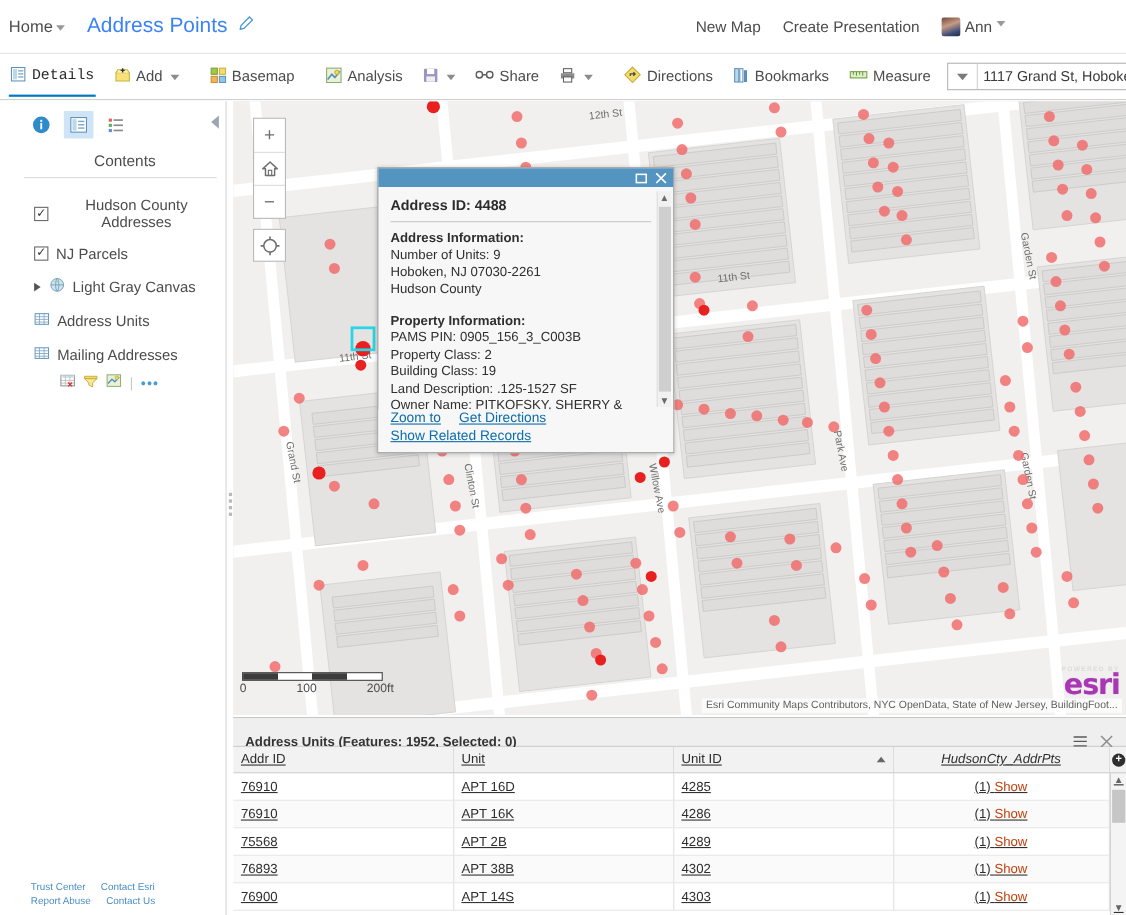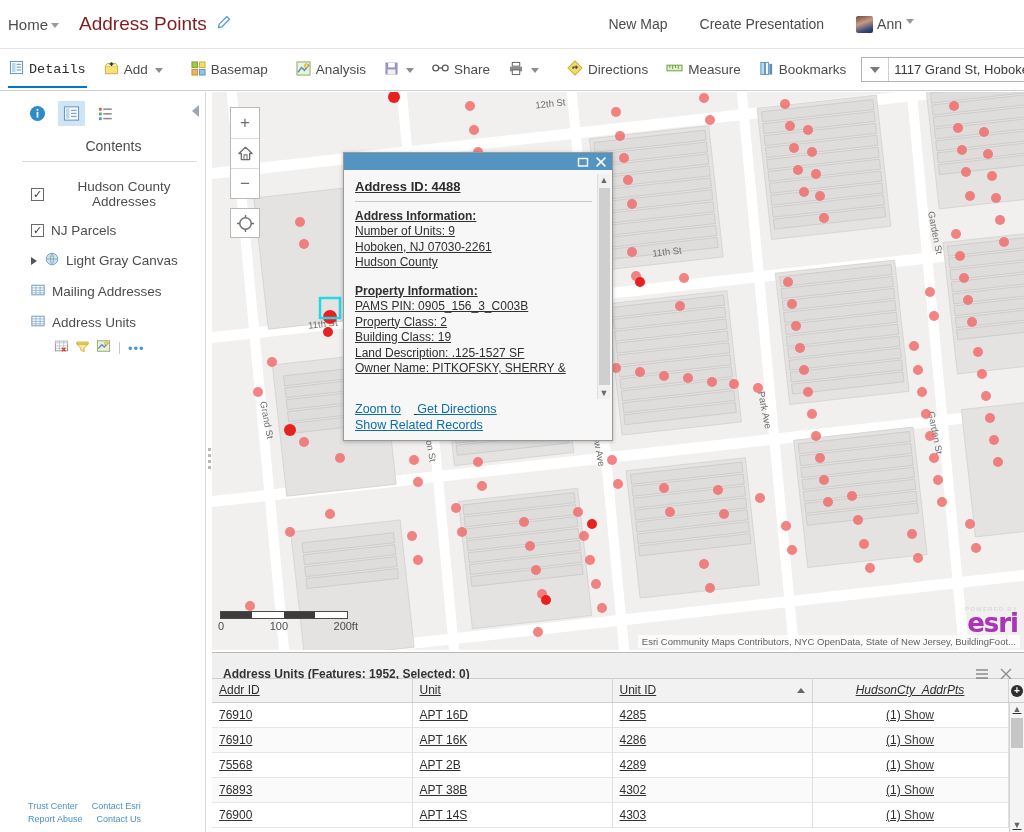--- a/index.html
+++ b/index.html
@@ -21,25 +21,25 @@
   .home-link {
     font-size: 15px; color: #4c4c4c; display: flex; align-items: center; gap: 3px;
     cursor: pointer;
   }
   .caret-dn {
     display: inline-block; width: 0; height: 0;
     border-left: 4px solid transparent; border-right: 4px solid transparent;
     border-top: 5px solid #9a9a9a; margin-top: 3px;
   }
   .map-title {
-    font-size: 19px; color: #7f1d1d; margin-left: 20px; font-weight: 400;
+    font-size: 19px; color: #3b82f6; margin-left: 20px; font-weight: 400;
   }
   .edit-pencil { margin-left: 9px; cursor: pointer; display: inline-block; }
   .hdr-right {
-    margin-left: auto; display: flex; align-items: center; gap: 32px;
+    margin-left: auto; display: flex; align-items: center; gap: 20px;
     padding-right: 10px; font-size: 14px; color: #4c4c4c;
   }
   .hdr-right .hlink { cursor: pointer; white-space: nowrap; }
   .user-box { display: flex; align-items: flex-start; gap: 4px; cursor: pointer; }
   .avatar {
     width: 17px; height: 17px; border-radius: 2px;
     background: linear-gradient(160deg,#6b4a3a 0%, #c89a84 40%, #3f4f7a 75%, #202b45 100%);
     display: inline-block;
   }
 
@@ -191,23 +191,23 @@
     font-size: 6px; letter-spacing: 1.2px; color: #d8d8d8; font-weight: bold;
   }
   .esri-logo .wm {
     font-size: 26px; color: #a21caf; font-weight: bold; line-height: 22px;
     letter-spacing: -1px; font-family: "DejaVu Sans", sans-serif;
     text-shadow: 0 0 1px rgba(120,120,120,0.5);
   }
 
   
   .popup {
-    position: absolute; left: 343px; top: 152px; width: 270px; height: 289px;
+    position: absolute; left: 343px; top: 152px; width: 270px; height: 260px;
     background: #f7f7f7; border: 1px solid #9a9a9a; z-index: 20;
-    box-shadow: 0 1px 4px rgba(0,0,0,0.25); display: flex; flex-direction: column; text-decoration: underline;
+    box-shadow: 0 1px 4px rgba(0,0,0,0.25); display: flex; flex-direction: column;
   }
   .popup-title {
     height: 17px; background: #5494c0; display: flex; align-items: center;
     justify-content: flex-end; gap: 6px; padding-right: 5px; flex: none;
   }
   .pt-btn { cursor: pointer; display: flex; align-items: center; }
   .popup-body {
     flex: 1; position: relative; overflow: hidden;
     padding: 9px 20px 0 11px; font-size: 12px; color: #2f2f2f; line-height: 15.5px;
   }
@@ -261,21 +261,21 @@
     border-left: 4px solid transparent; border-right: 4px solid transparent;
     border-bottom: 5px solid #666;
   }
   table.at th.rel { font-style: italic; text-align: center; }
   table.at td {
     border-right: 1px solid #e0e0e0; border-bottom: 1px solid #e6e6e6;
     padding: 5px 7px; height: 25px; overflow: hidden; white-space: nowrap;
   }
   table.at tr.alt td { background: #fafafa; }
   table.at td.rel { text-align: center; }
-  table.at td.rel a { color: #404040; text-decoration: none; cursor: pointer; }
+  table.at td.rel a { color: #c2410c; text-decoration: none; cursor: pointer; }
   .at-scroll {
     width: 16px; background: #f4f4f4; border-left: 1px solid #d4d4d4;
     display: flex; flex-direction: column; align-items: center;
   }
   .at-scroll .top {
     height: 24px; width: 16px; display: flex; align-items: center;
     justify-content: center; background: #f2f2f2; border-bottom: 1px solid #cdcdcd;
   }
   .dotplus {
     width: 12px; height: 12px; border-radius: 50%; background: #2e2e2e;
@@ -413,37 +413,37 @@
         <svg width="16" height="16" viewBox="0 0 16 16">
             <rect x="8" y="1" width="9.9" height="9.9" transform="rotate(45 8 1)" fill="#f3dc6a" stroke="#c9ae3a"></rect>
             <path d="M6 9V7.2h4M8.7 5.6L10.4 7.2 8.7 8.8" stroke="#4c4c4c" stroke-width="1.2" fill="none"></path>
           </svg>
       </span>
       <span>Directions</span>
     </div>
 
     <div class="tb-item">
       <span>
-        <svg width="17" height="14" viewBox="0 0 18 14">
-            <rect x="1" y="4" width="16" height="6" fill="#dff0c8" stroke="#6d9b3f"></rect>
-            <path d="M4 4v3M7 4v4M10 4v3M13 4v4" stroke="#6d9b3f"></path>
-          </svg>
-      </span>
-      <span>Measure</span>
-    </div>
-
-    <div class="tb-item">
-      <span>
         <svg width="15" height="15" viewBox="0 0 16 16">
             <rect x="2" y="1.5" width="4" height="13" fill="#bcd9ec" stroke="#5b8fb9"></rect>
             <rect x="7" y="1.5" width="3" height="13" fill="#fff" stroke="#5b8fb9"></rect>
             <rect x="11" y="3" width="3" height="11.5" fill="#5b8fb9"></rect>
           </svg>
       </span>
       <span>Bookmarks</span>
+    </div>
+
+    <div class="tb-item">
+      <span>
+        <svg width="17" height="14" viewBox="0 0 18 14">
+            <rect x="1" y="4" width="16" height="6" fill="#dff0c8" stroke="#6d9b3f"></rect>
+            <path d="M4 4v3M7 4v4M10 4v3M13 4v4" stroke="#6d9b3f"></path>
+          </svg>
+      </span>
+      <span>Measure</span>
     </div>
 
     <div class="searchwrap">
       <div class="search-dd">
           <i></i>
         </div>
       <input class="search-input" type="text" value="1117 Grand St, Hoboken, N" style="">
 
     </div>
   </div>
@@ -505,31 +505,31 @@
         <span>Light Gray Canvas</span>
       </div>
 
       <div class="layer-row">
         <span>
           <svg width="14" height="14" viewBox="0 0 16 16">
               <rect x="1" y="2.5" width="14" height="11" fill="#fff" stroke="#5b8fb9"></rect>
               <path d="M1 5.6h14M1 8.4h14M1 11.2h14M5.6 2.5v11M10.4 2.5v11" stroke="#7fa8c6" stroke-width="0.9"></path>
             </svg>
         </span>
-        <span>Mailing Addresses</span>
+        <span>Address Units</span>
       </div>
 
       <div class="layer-row">
         <span>
           <svg width="14" height="14" viewBox="0 0 16 16">
               <rect x="1" y="2.5" width="14" height="11" fill="#fff" stroke="#5b8fb9"></rect>
               <path d="M1 5.6h14M1 8.4h14M1 11.2h14M5.6 2.5v11M10.4 2.5v11" stroke="#7fa8c6" stroke-width="0.9"></path>
             </svg>
         </span>
-        <span>Address Units</span>
+        <span>Mailing Addresses</span>
       </div>
 
       <div class="layer-subicons">
         <span>
           <svg width="15" height="14" viewBox="0 0 16 16">
               <rect x="1" y="2.5" width="14" height="11" fill="#fff" stroke="#8a8a8a"></rect>
               <rect x="1" y="2.5" width="14" height="2.6" fill="#cfe0ec"></rect>
               <path d="M1 7.8h14M1 10.6h14M5.6 2.5v11M10.4 2.5v11" stroke="#b6b6b6" stroke-width="0.8"></path>
               <path d="M8.5 10l4 4M12.5 10l-4 4" stroke="#d33" stroke-width="1.4"></path>
             </svg>

